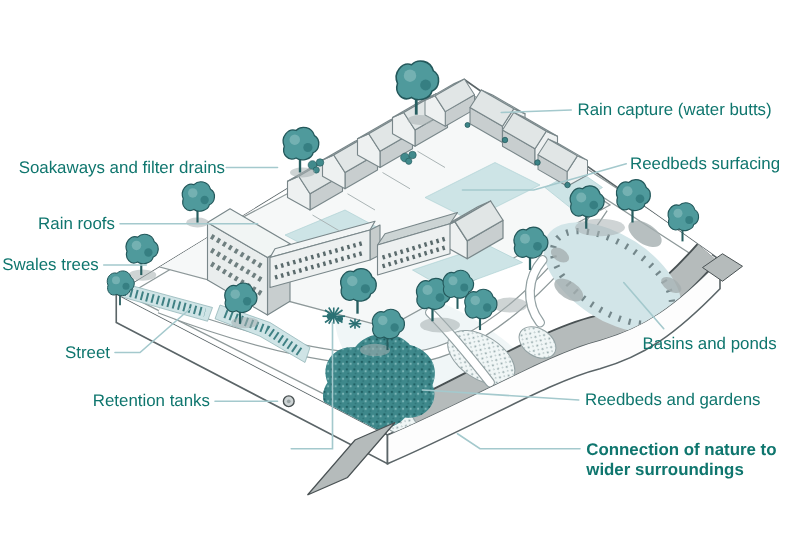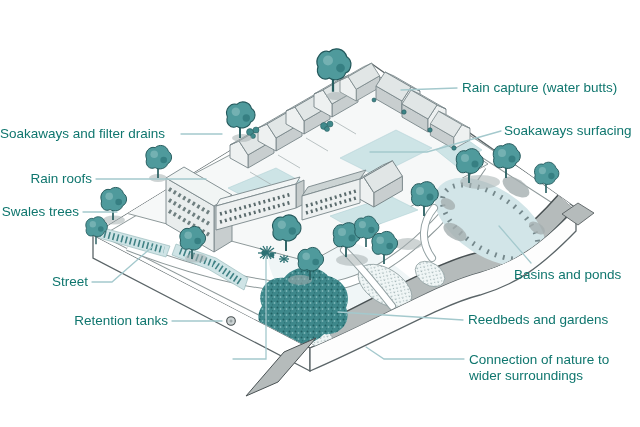--- a/index.html
+++ b/index.html
@@ -2,21 +2,21 @@
 <html><head>
 <meta charset="utf-8">
 <style>
   html,body{margin:0;padding:0;background:#fff;}
   #stage{position:relative;width:640px;height:427px;background:#ffffff;overflow:hidden;
          font-family:"Liberation Sans",sans-serif;}
   #scene{position:absolute;left:0;top:0;}
   .lbl{position:absolute;font-size:13.5px;line-height:1.18;color:#0f766e;white-space:nowrap;}
   .lbl.left{transform:translate(-100%,-50%);text-align:right;}
   .lbl.right{transform:translateY(-50%);}
-  .lbl.wrap{white-space:normal;max-width:158px;transform:none;}
+  .lbl.wrap{white-space:normal;max-width:158px;transform:none;font-weight:bold;}
 </style>
 </head>
 <body>
 
 <div id="stage">
 <svg id="scene" width="640" height="427" viewBox="0 0 640 427">
   <defs>
     <clipPath id="top">
       <path d="M372,64 L576,208 C540,245 515,262 480,272 C440,282 380,318 310,348 L93,235 Z"></path>
     </clipPath>
@@ -247,23 +247,23 @@
     <path d="M83,212 L117,212"></path>
     <path d="M92,282 L112,282 L152,247"></path>
     <path d="M172,321 L222,321"></path>
     <path d="M233,359 L266,359 L266,258"></path>
     <path d="M531,263 L499,226"></path>
     <path d="M463,320 L338,312"></path>
     <path d="M464,359 L384,359 L366,347"></path>
   </g>
 </svg>
 
-<div class="lbl left" style="left:165px;top:134px">Soakaways and filter drains</div>
+<div class="lbl left" style="left:180px;top:134px">Soakaways and filter drains</div>
 <div class="lbl left" style="left:92px;top:179px">Rain roofs</div>
 <div class="lbl left" style="left:79px;top:212px">Swales trees</div>
 <div class="lbl left" style="left:88px;top:282px">Street</div>
 <div class="lbl left" style="left:168px;top:321px">Retention tanks</div>
 <div class="lbl right" style="left:462px;top:88px">Rain capture (water butts)</div>
-<div class="lbl right" style="left:504px;top:131px">Soakaways surfacing</div>
+<div class="lbl right" style="left:504px;top:131px">Reedbeds surfacing</div>
 <div class="lbl right" style="left:514px;top:275px">Basins and ponds</div>
 <div class="lbl right" style="left:468px;top:320px">Reedbeds and gardens</div>
 <div class="lbl wrap" style="left:469px;top:352px">Connection of nature to wider surroundings</div>
 </div>
 
 </body></html>

